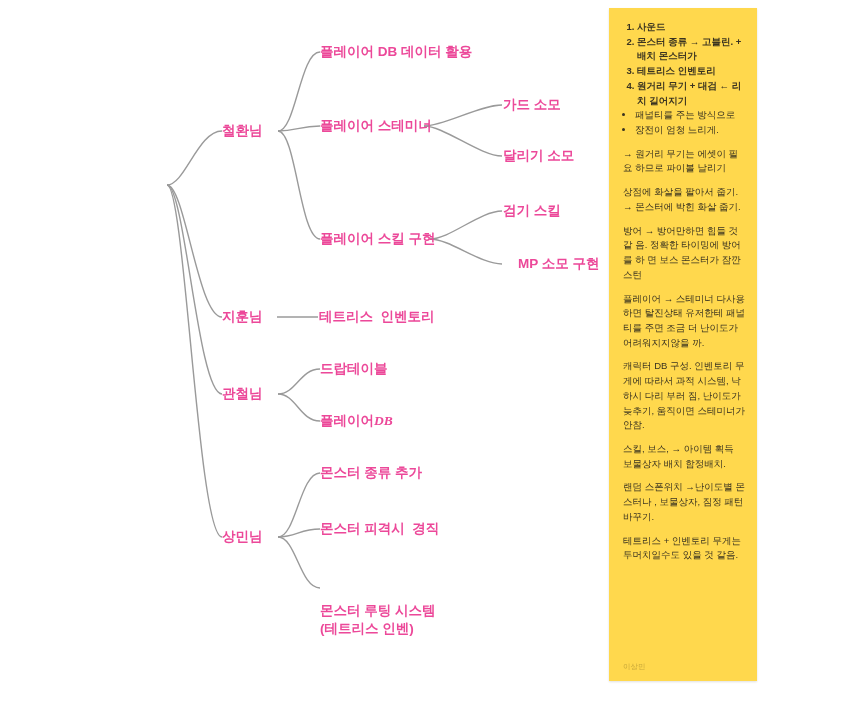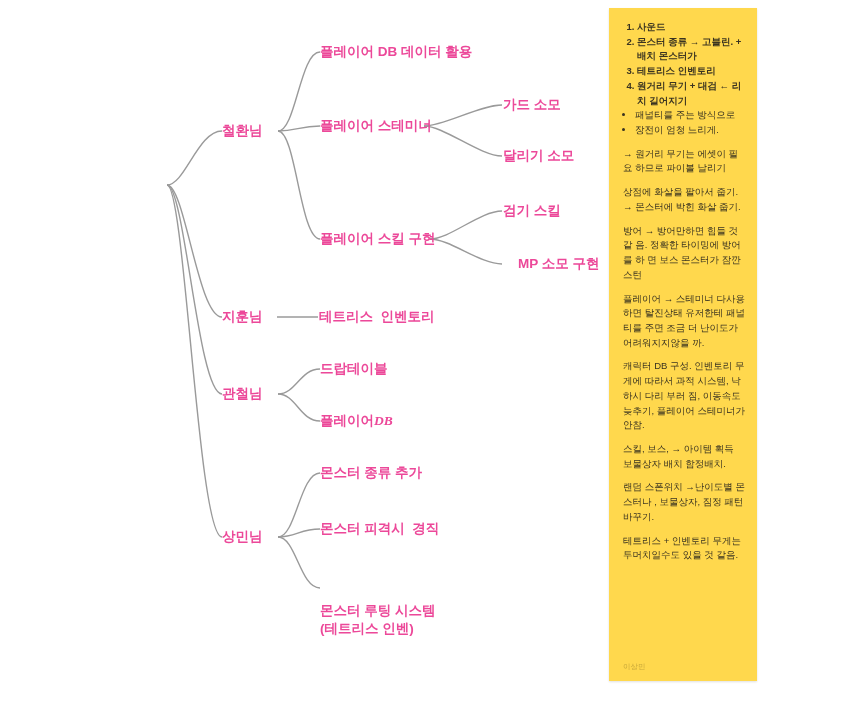--- a/index.html
+++ b/index.html
@@ -176,21 +176,21 @@
 음. 정확한 타이밍에 방어를 하
 면 보스 몬스터가 잠깐 스턴</div>
     <div class="note-para">플레이어 → 스테미너
 다사용하면 탈진상태
 유저한테 패널티를 주면 조금
 더 난이도가 어려워지지않을
 까.</div>
     <div class="note-para">캐릭터 DB 구성.
 인벤토리 무게에 따라서
 과적 시스템, 낙하시 다리 부러
-짐, 이동속도 늦추기, 플레이어
+짐, 난이도가 늦추기, 움직이면
 스테미너가 안참.</div>
     <div class="note-para">스킬, 보스, → 아이템 획득
 보물상자 배치 함정배치.</div>
     <div class="note-para">랜덤 스폰위치 →난이도별 몬
 스터나 , 보물상자, 짐정
 패턴 바꾸기.</div>
     <div class="note-para">테트리스 + 인벤토리 무게는
 투머치일수도 있을 것 같음.</div>
     <div class="note-sign">이상민</div>
   </div>

